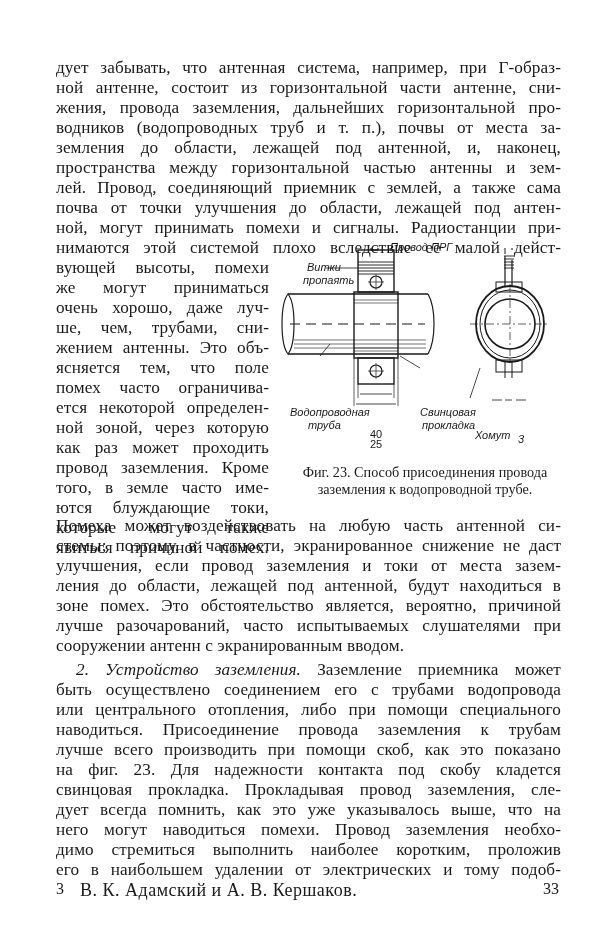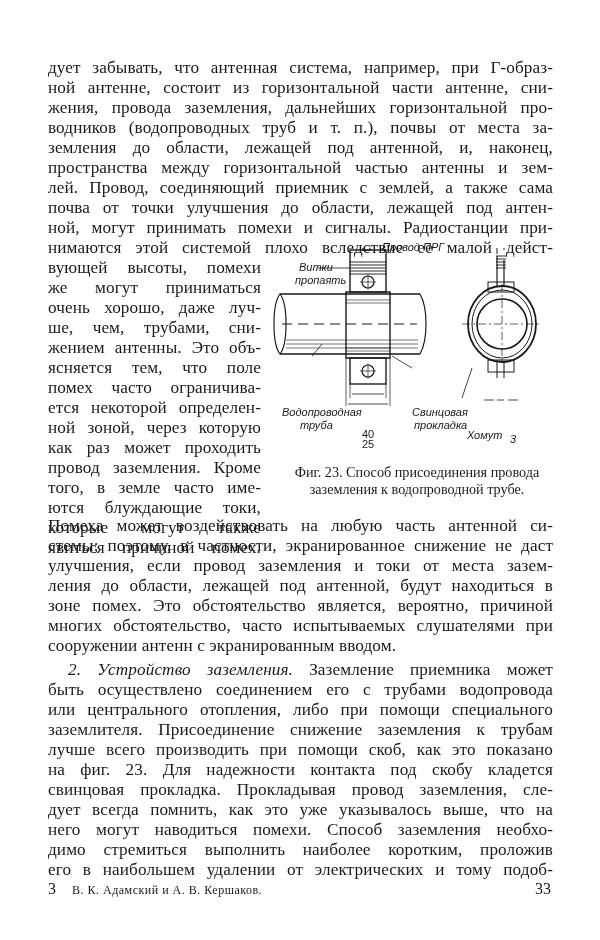--- a/index.html
+++ b/index.html
@@ -1,39 +1,39 @@
 <!DOCTYPE html>
 <html><head>
 <meta charset="utf-8">
 <style>
   html, body { margin:0; padding:0; }
   body {
     width:600px; height:940px; background:#ffffff; position:relative; overflow:hidden;
     font-family:"Liberation Serif","DejaVu Serif",serif; color:#1a1a1a;
   }
-  .page { position:absolute; left:0; top:0; width:496px; height:940px; }
+  .page { position:absolute; left:8px; top:0; width:496px; height:940px; }
   .line {
     position:absolute; left:48px; width:505px; height:20px;
     font-size:17.2px; line-height:20px; white-space:nowrap;
     text-align:justify; text-align-last:justify;
     letter-spacing:0.1px;
   }
   .line.narrow { width:213px; font-size:17.2px; }
   .line.last { text-align-last:left; }
   .line.indent { left:68px; width:485px; }
   .it { font-style:italic; }
   .caption {
     position:absolute; left:272px; width:290px; font-size:14.2px; line-height:17px;
     text-align:center; font-family:"Liberation Serif","DejaVu Serif",serif; color:#1a1a1a;
   }
   .fig-label {
     position:absolute; font-family:"Liberation Sans","DejaVu Sans",sans-serif;
     font-style:italic; font-size:11px; line-height:12px; color:#1a1a1a; white-space:nowrap;
   }
-  .footer-sig { position:absolute; top:883px; font-size:12px; line-height:14px; white-space:nowrap; letter-spacing:0.5px;}
+  .footer-sig { position:absolute; top:883px; font-size:18px; line-height:14px; white-space:nowrap; letter-spacing:0.5px;}
   .footer-num { position:absolute; top:880px; font-size:16px; line-height:18px; }
   svg.figure { position:absolute; left:272px; top:248px; }
 </style>
 </head>
 <body>
 
 <div class="page">
 
   <div>
     <div class="line" style="top:58px">дует забывать, что антенная система, например, при Г-образ-</div>
@@ -125,34 +125,34 @@
     <div class="caption" style="top:464px">Фиг. 23. Способ присоединения провода</div>
     <div class="caption" style="top:481px">заземления к водопроводной трубе.</div>
   </div>
 
   <div>
     <div class="line" style="top:516px">Помеха может воздействовать на любую часть антенной си-</div>
     <div class="line" style="top:536px">стемы; поэтому, в частности, экранированное снижение не даст</div>
     <div class="line" style="top:556px">улучшения, если провод заземления и токи от места зазем-</div>
     <div class="line" style="top:576px">ления до области, лежащей под антенной, будут находиться в</div>
     <div class="line" style="top:596px">зоне помех. Это обстоятельство является, вероятно, причиной</div>
-    <div class="line" style="top:616px">многих обстоятельство, часто испытываемых слушателями при</div>
+    <div class="line" style="top:616px">лучше разочарований, часто испытываемых слушателями при</div>
     <div class="line last" style="top:636px">сооружении антенн с экранированным вводом.</div>
   </div>
 
   <div>
     <div class="line indent" style="top:660px"><span class="it">2. Устройство заземления.</span> <span>Заземление приемника может</span></div>
     <div class="line" style="top:680px">быть осуществлено соединением его с трубами водопровода</div>
     <div class="line" style="top:700px">или центрального отопления, либо при помощи специального</div>
-    <div class="line" style="top:720px">заземлителя. Присоединение снижение заземления к трубам</div>
+    <div class="line" style="top:720px">наводиться. Присоединение провода заземления к трубам</div>
     <div class="line" style="top:740px">лучше всего производить при помощи скоб, как это показано</div>
     <div class="line" style="top:760px">на фиг. 23. Для надежности контакта под скобу кладется</div>
     <div class="line" style="top:780px">свинцовая прокладка. Прокладывая провод заземления, сле-</div>
     <div class="line" style="top:800px">дует всегда помнить, как это уже указывалось выше, что на</div>
-    <div class="line" style="top:820px">него могут наводиться помехи. Способ заземления необхо-</div>
+    <div class="line" style="top:820px">него могут наводиться помехи. Провод заземления необхо-</div>
     <div class="line" style="top:840px">димо стремиться выполнить наиболее коротким, проложив</div>
     <div class="line" style="top:860px">его в наибольшем удалении от электрических и тому подоб-</div>
 
   </div>
 
   <div>
     <div class="footer-num" style="left:48px; top:880px">3</div>
     <div class="footer-sig" style="left:72px; top:883px">В. К. Адамский и А. В. Кершаков.</div>
     <div class="footer-num" style="left:535px; top:880px">33</div>
   </div>

